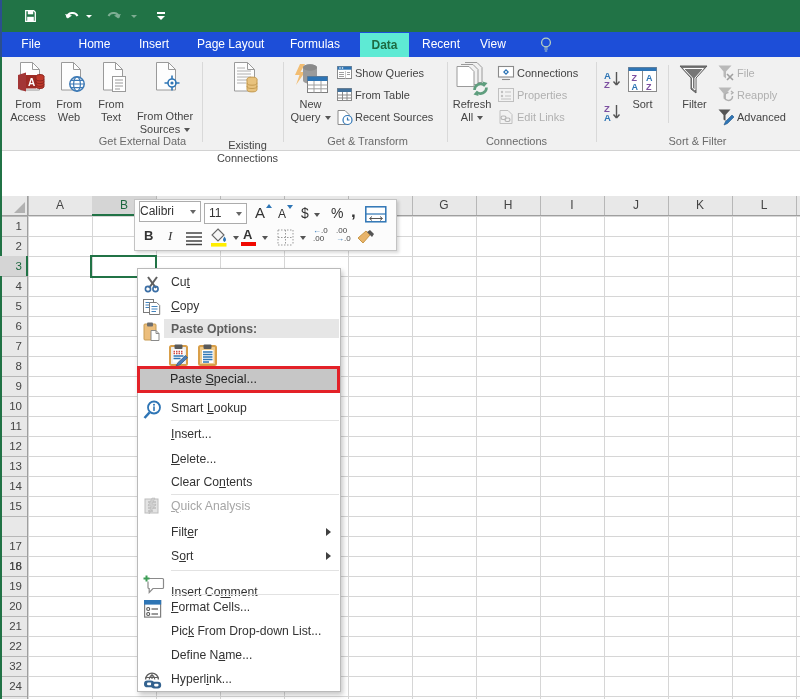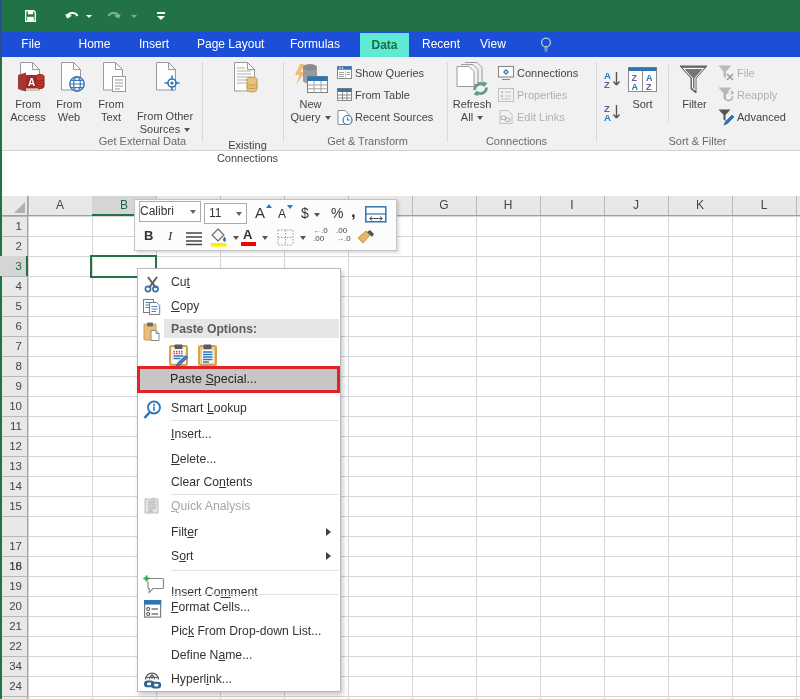--- a/index.html
+++ b/index.html
@@ -298,21 +298,21 @@
     <div class="rowh" style="top:240px;">13</div>
     <div class="rowh" style="top:260px;">14</div>
     <div class="rowh" style="top:280px;">15</div>
     <div class="rowh" style="top:300px;margin-top:40px;">16</div>
     <div class="rowh" style="top:320px;">17</div>
     <div class="rowh" style="top:340px;">18</div>
     <div class="rowh" style="top:360px;">19</div>
     <div class="rowh" style="top:380px;">20</div>
     <div class="rowh" style="top:400px;">21</div>
     <div class="rowh" style="top:420px;text-align:right;">22</div>
-    <div class="rowh" style="top:440px;">34</div>
+    <div class="rowh" style="top:440px;">32</div>
     <div class="rowh" style="top:460px;">24</div>
   </div>
   <div class="abs" id="selhdrB">B</div>
   <div class="abs" id="b3sel"></div>
   <div class="abs" id="selhdr3">3</div>
 
   <div class="abs" id="minitb">
     <div class="combo" style="left:4px; top:1px; width:62px; height:21px; line-height:19px; padding-left:0;">Calibri<span class="ca"></span></div>
     <div class="combo" style="left:69px; top:3px; width:43px; height:21px; line-height:19px; padding-left:4px;">11<span class="ca"></span></div>
     <div class="mtb" style="left:120px; top:4px; font-size:15px;">A</div>

